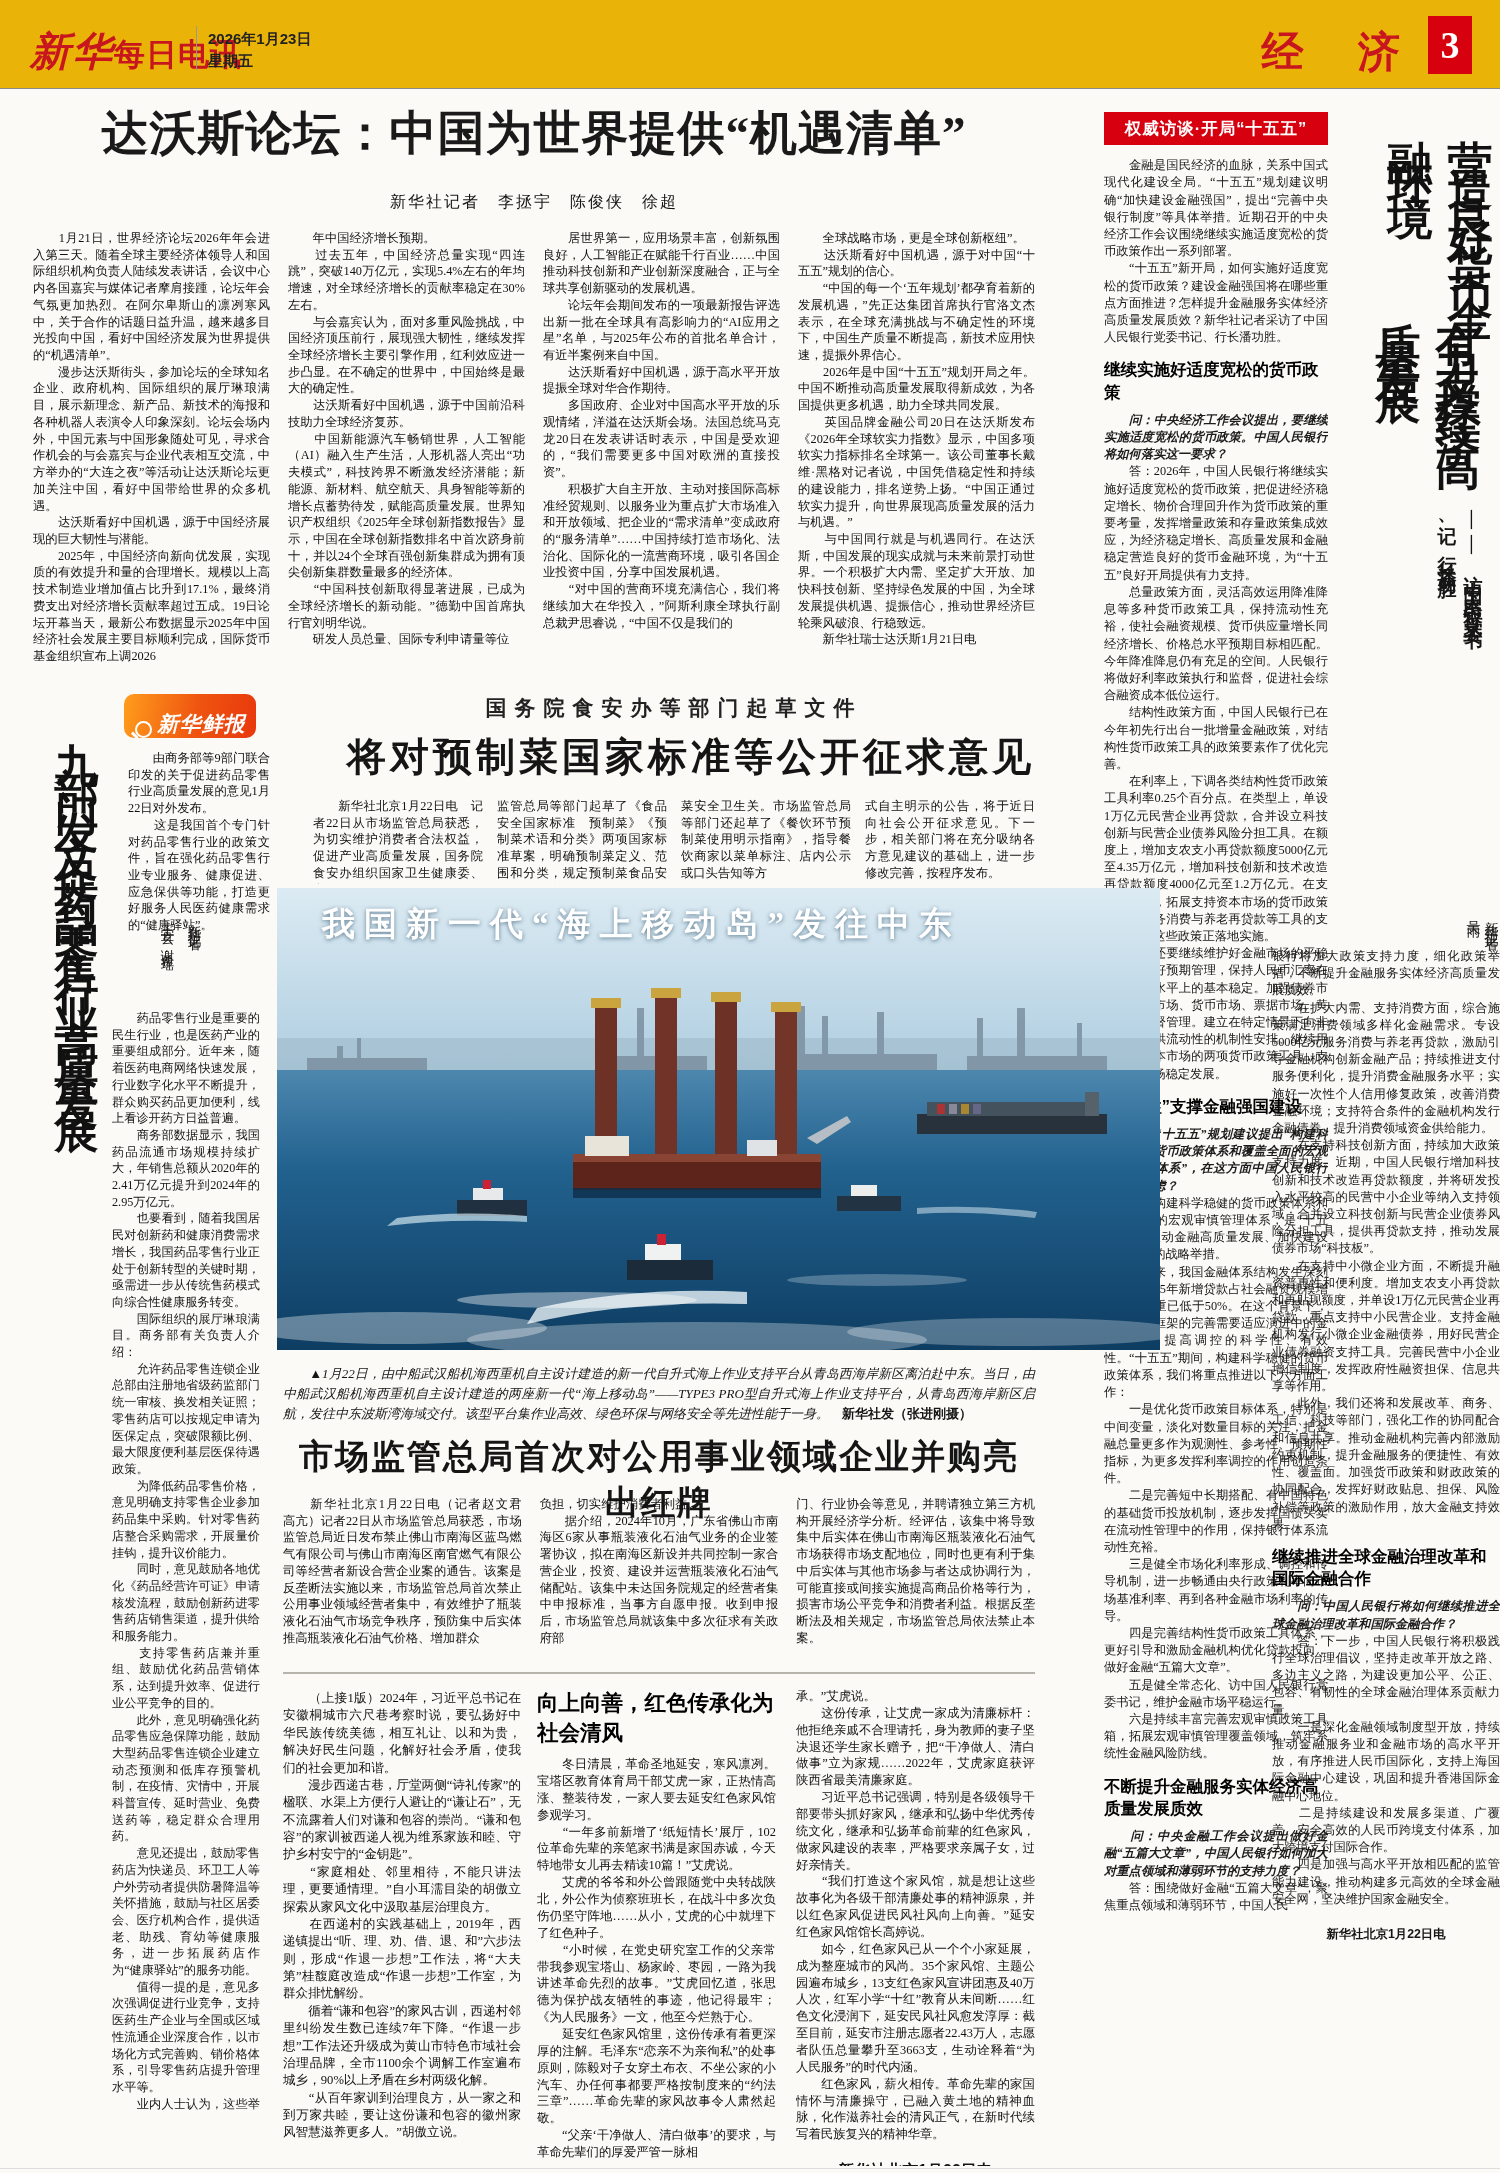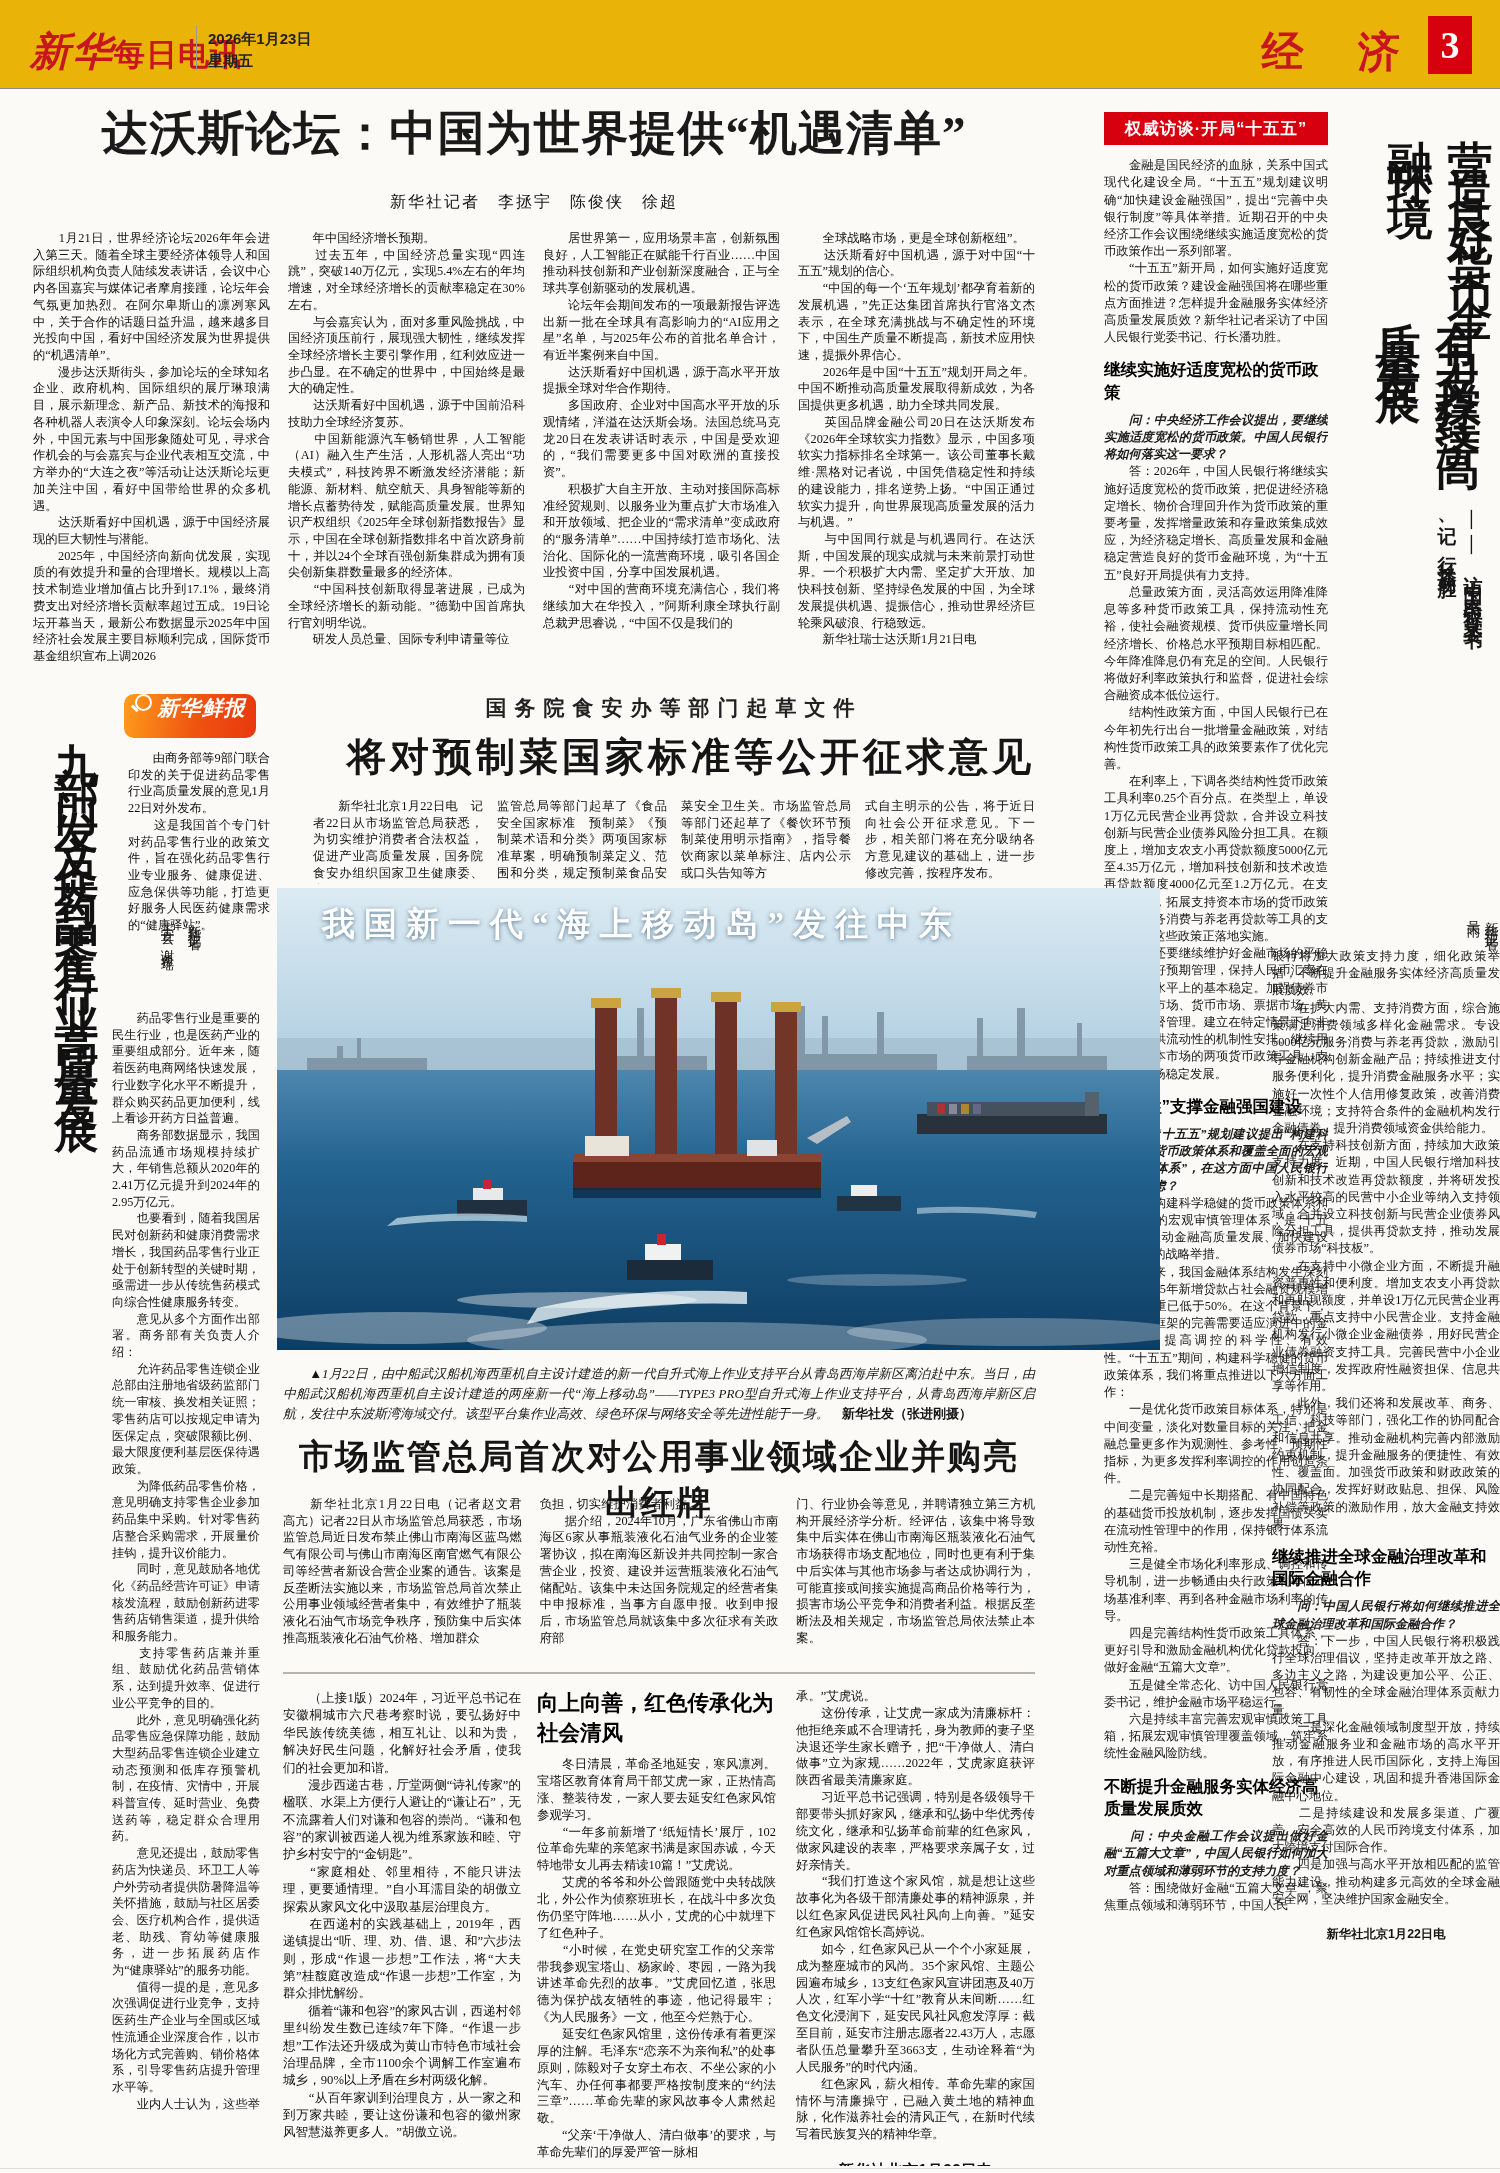--- a/index.html
+++ b/index.html
@@ -36,21 +36,21 @@
           font-size:16.5px;text-align:center;padding:5px 0;margin-bottom:12px;letter-spacing:1px;}
   
   #rblock{left:1272px;top:104px;width:228px;height:838px;writing-mode:vertical-rl;display:flex;}
   .vh1{font-size:45px;font-weight:700;letter-spacing:26px;font-family:"Liberation Serif",serif;color:#111;}
   .vh2{font-size:45px;font-weight:700;letter-spacing:20px;font-family:"Liberation Serif",serif;color:#111;padding-right:12px;}
   .vh3{font-size:19px;letter-spacing:6px;padding:70px 14px 0 10px;font-weight:600;}
   .vh4{font-size:14px;letter-spacing:4px;padding-top:280px;}
   #rcol2{left:1272px;top:948px;width:228px;height:1212px;overflow:hidden;}
   
   #xh-badge{left:124px;top:694px;width:132px;height:44px;border-radius:10px;
-            background:linear-gradient(100deg,#ff9d1c,#ef5410 55%,#e8380d);display:flex;align-items:flex-start;justify-content:center;gap:6px;}
+            background:linear-gradient(100deg,#ff9d1c,#ef5410 55%,#e8380d);display:flex;align-items:flex-end;justify-content:center;gap:6px;}
   #xh-badge .bt{color:#fff;font-style:italic;font-weight:700;font-size:21px;letter-spacing:1px;font-family:"Liberation Sans",sans-serif;}
   .mag{width:13px;height:13px;border:2.5px solid #fff;border-radius:50%;position:relative;display:inline-block;}
   .mag::after{content:"";position:absolute;left:-6px;top:11px;width:8px;height:2.5px;background:#fff;transform:rotate(45deg);}
   #left-vhead{left:38px;top:708px;width:68px;height:1248px;writing-mode:vertical-rl;
               font-size:44px;font-weight:700;letter-spacing:23px;font-family:"Liberation Serif",serif;color:#111;}
   #left-colA{left:128px;top:750px;width:142px;height:160px;}
   #left-byline{left:150px;top:914px;width:58px;height:190px;writing-mode:vertical-rl;
                font-size:13.5px;letter-spacing:3px;line-height:2;}
   #left-colB{left:112px;top:1010px;width:148px;height:1100px;overflow:hidden;}
   
@@ -181,21 +181,21 @@
 </div>
 <div class="abs" id="left-vhead">九部门发文促药品零售行业高质量发展</div>
 <div class="abs txt" id="left-colA">　　由商务部等9部门联合印发的关于促进药品零售行业高质量发展的意见1月22日对外发布。
 　　这是我国首个专门针对药品零售行业的政策文件，旨在强化药品零售行业专业服务、健康促进、应急保供等功能，打造更好服务人民医药健康需求的“健康驿站”。</div>
 <div class="abs" id="left-byline" style="white-space:pre-line;">新华社记者
 王宜玄　谢希瑶</div>
 <div class="abs flow" id="left-colB" style="font-size:12.2px;line-height:1.37;">
     <div class="f-p">　　药品零售行业是重要的民生行业，也是医药产业的重要组成部分。近年来，随着医药电商网络快速发展，行业数字化水平不断提升，群众购买药品更加便利，线上看诊开药方日益普遍。</div>
     <div class="f-p">　　商务部数据显示，我国药品流通市场规模持续扩大，年销售总额从2020年的2.41万亿元提升到2024年的2.95万亿元。</div>
     <div class="f-p">　　也要看到，随着我国居民对创新药和健康消费需求增长，我国药品零售行业正处于创新转型的关键时期，亟需进一步从传统售药模式向综合性健康服务转变。</div>
-    <div class="f-p">　　意见从多个方面作出部署。商务部有关负责人介绍：</div>
+    <div class="f-p">　　国际组织的展厅琳琅满目。商务部有关负责人介绍：</div>
     <div class="f-p">　　允许药品零售连锁企业总部由注册地省级药监部门统一审核、换发相关证照；零售药店可以按规定申请为医保定点，突破限额比例、最大限度便利基层医保待遇政策。</div>
     <div class="f-p">　　为降低药品零售价格，意见明确支持零售企业参加药品集中采购。针对零售药店整合采购需求，开展量价挂钩，提升议价能力。</div>
     <div class="f-p">　　同时，意见鼓励各地优化《药品经营许可证》申请核发流程，鼓励创新药进零售药店销售渠道，提升供给和服务能力。</div>
     <div class="f-p">　　支持零售药店兼并重组、鼓励优化药品营销体系，达到提升效率、促进行业公平竞争的目的。</div>
     <div class="f-p">　　此外，意见明确强化药品零售应急保障功能，鼓励大型药品零售连锁企业建立动态预测和低库存预警机制，在疫情、灾情中，开展科普宣传、延时营业、免费送药等，稳定群众合理用药。</div>
     <div class="f-p">　　意见还提出，鼓励零售药店为快递员、环卫工人等户外劳动者提供防暑降温等关怀措施，鼓励与社区居委会、医疗机构合作，提供适老、助残、育幼等健康服务，进一步拓展药店作为“健康驿站”的服务功能。</div>
     <div class="f-p">　　值得一提的是，意见多次强调促进行业竞争，支持医药生产企业与全国或区域性流通企业深度合作，以市场化方式完善购、销价格体系，引导零售药店提升管理水平等。</div>
     <div class="f-p">　　业内人士认为，这些举措有利于稳定药品价格和供应，促进行业健康发展。</div>
   </div>
 

